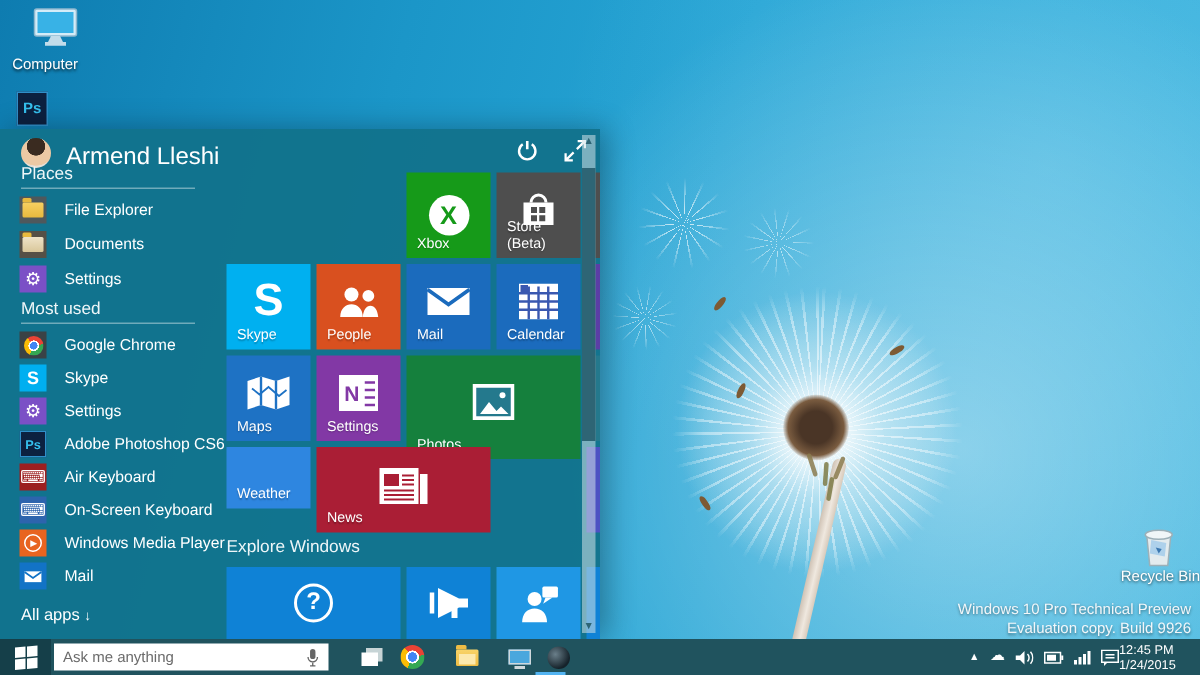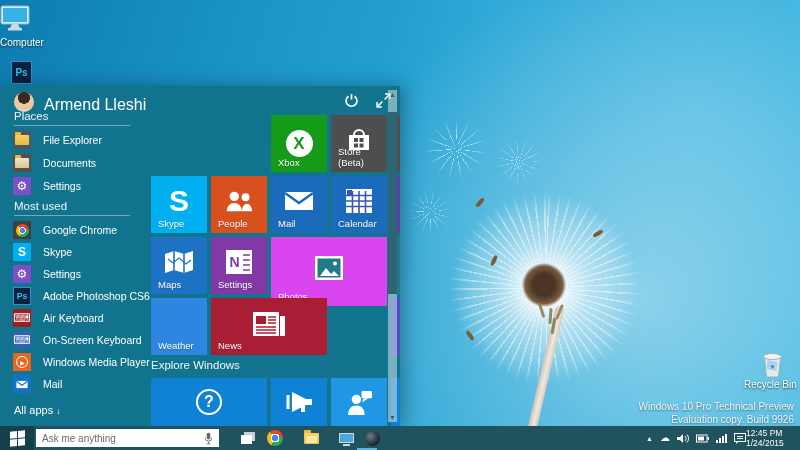--- a/index.html
+++ b/index.html
@@ -24,21 +24,21 @@
     transform:rotate(13deg);transform-origin:top center;
     background:linear-gradient(to right,#cfc2b4,#efe8df 55%,#d8cabb);}
   .dsepal{position:absolute;width:3px;height:16px;border-radius:2px;background:#8a7a4e;opacity:.85}
   .tuft{position:absolute;border-radius:50%;
     background:repeating-conic-gradient(rgba(255,255,255,.7) 0deg 3deg, rgba(255,255,255,0) 3deg 24deg);
     -webkit-mask-image:radial-gradient(circle,#000 20%,transparent 70%);
             mask-image:radial-gradient(circle,#000 20%,transparent 70%);}
   .bseed{position:absolute;width:4px;height:11px;border-radius:50%/40%;background:#7d5a33}
 
   
-  .dicon{position:absolute;width:52px;text-align:left;cursor:default}
+  .dicon{position:absolute;width:52px;text-align:right;cursor:default}
   .dlabel{color:#fff;font-size:10px;text-shadow:0 1px 2px rgba(0,0,0,.7);margin-top:1px}
   .wm{position:absolute;right:6px;text-align:right;color:#f2f7fa;font-size:10px;text-shadow:0 1px 2px rgba(0,0,0,.45)}
 
   
   #startmenu{position:absolute;left:0;top:86px;width:400px;height:340px;color:#fff;
     background:rgba(18,115,140,.97);box-shadow:5px 0 18px rgba(0,0,0,.30);overflow:hidden}
   .avatar{position:absolute;left:14px;top:6px;width:20px;height:20px;border-radius:50%;
     background:radial-gradient(circle at 50% 28%, #3a2b20 0 34%, #ecc9a4 36% 72%, #e6dfd6 74%);}
   .uname{position:absolute;left:44px;top:10px;font-size:16px}
   .hdrbtn{position:absolute;top:7px;width:16px;height:16px;cursor:pointer}
@@ -308,31 +308,31 @@
     <div class="tile" style="left: 211px; top: 151px; width: 56px; height: 57px; background-color: rgb(130, 56, 165);">
       <div style="width:26px;height:24px;background:#fff;display:flex;margin-bottom:8px">
         <span style="flex:1;display:flex;align-items:center;justify-content:center;color:#8238a5;font-weight:bold;font-size:14px">N</span>
         <svg width="9" height="24" viewBox="0 0 9 24">
             <path d="M0 5h7M0 10h7M0 15h7M0 20h7" stroke="#8238a5" stroke-width="1.6"></path>
           </svg>
       </div>
       <span class="tlabel">Settings</span>
     </div>
 
-    <div class="tile" style="left: 271px; top: 151px; width: 116px; height: 69px; background-color: #d946ef;">
+    <div class="tile" style="left: 271px; top: 151px; width: 116px; height: 69px; background-color: #15803d;">
       <svg width="28" height="24" viewBox="0 0 28 24" style="margin-bottom:8px">
         <rect width="28" height="24" fill="#fff"></rect>
         <rect x="2.5" y="2.5" width="23" height="19" fill="#24798d"></rect>
         <circle cx="20" cy="7.5" r="2" fill="#fff"></circle>
         <path d="M5 20l6-8 5 6 3-3 5 5z" fill="#fff"></path>
       </svg>
       <span class="tlabel">Photos</span>
     </div>
 
-    <div class="tile" style="left: 151px; top: 212px; width: 56px; height: 57px; background-color: rgb(46, 134, 224);">
+    <div class="tile" style="left: 151px; top: 212px; width: 56px; height: 41px; background-color: rgb(46, 134, 224);">
       <span class="tlabel">Weather</span>
     </div>
 
     <div class="tile" style="left: 211px; top: 212px; width: 116px; height: 57px; background-color: rgb(170, 30, 53);">
       <svg width="34" height="26" viewBox="0 0 34 26" style="margin-bottom:6px">
         <rect x="1" y="1" width="26" height="24" fill="#fff"></rect>
         <rect x="28" y="5" width="5" height="20" fill="#fff"></rect>
         <rect x="4" y="5" width="10" height="8" fill="#aa1e35"></rect>
         <path d="M16 6h8M16 9h8M16 12h8M4 16h20M4 19h20M4 22h20" stroke="#aa1e35" stroke-width="1.4"></path>
       </svg>

